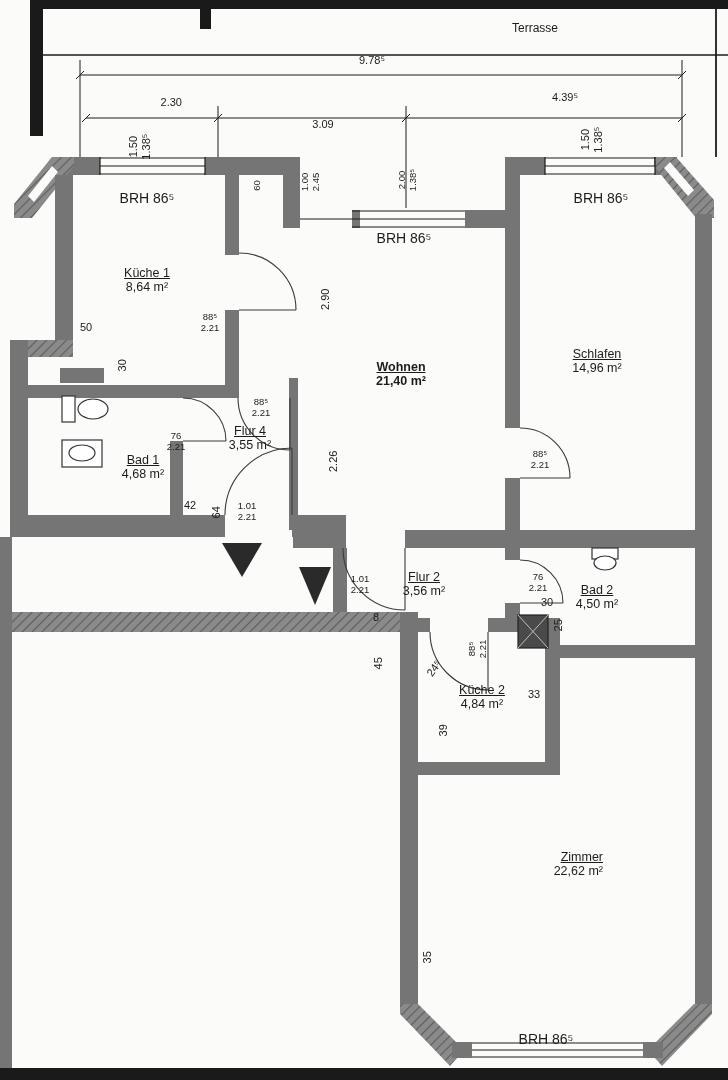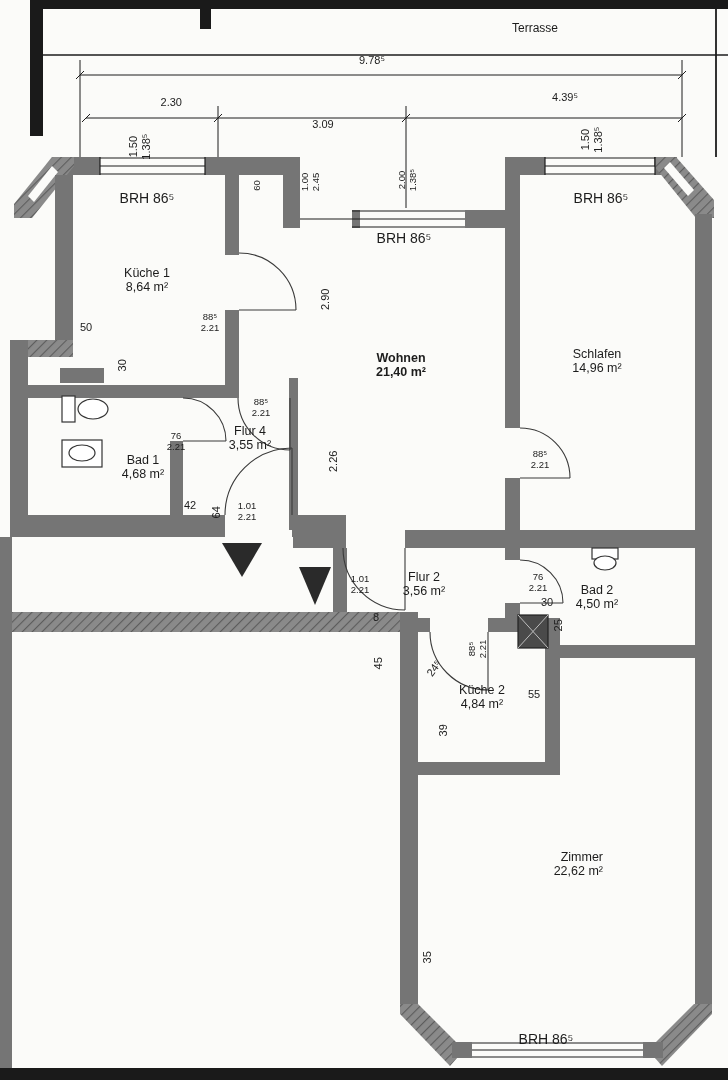--- a/index.html
+++ b/index.html
@@ -1,21 +1,21 @@
 <!DOCTYPE html>
 <html><head>
 <meta charset="utf-8">
 <style>
   html,body{margin:0;padding:0;background:#e8e8e6;}
   .stage{position:relative;width:728px;height:1080px;background:#fbfbf9;overflow:hidden;
          font-family:"Liberation Sans","DejaVu Sans",sans-serif;color:#1c1c1c;}
   svg{position:absolute;left:0;top:0;}
   .lbl{position:absolute;font-size:11px;line-height:1.15;text-align:center;white-space:nowrap;}
   .room{font-size:12.5px;}
-  .room .rn{white-space:nowrap;}
+  .room .rn{white-space:nowrap;text-decoration:underline;}
   .bold{font-weight:bold;}
   .big{font-size:12px;}
   .sm{font-size:9.5px;}
   .brh{font-size:14px;}
   .rotv{transform:rotate(-90deg);transform-origin:center center;}
   .rot55{transform:rotate(-55deg);transform-origin:center center;}
 </style>
 </head>
 <body>
 
@@ -216,21 +216,21 @@
 </div>
 <div class="lbl rotv sm" style="left:386px;top:169px;width:44px;">
   <div>2.00</div>
   <div>1.38⁵</div>
 </div>
 
 <div class="lbl room" style="left:97px;top:266px;width:100px;">
   <div class="rn">Küche 1</div>
   <div>8,64 m²</div>
 </div>
-<div class="lbl room bold" style="left:351px;top:351px;width:100px;">
+<div class="lbl room bold" style="left:351px;top:360px;width:100px;">
   <div class="rn">Wohnen</div>
   <div>21,40 m²</div>
 </div>
 <div class="lbl room" style="left:547px;top:347px;width:100px;">
   <div class="rn">Schlafen</div>
   <div>14,96 m²</div>
 </div>
 <div class="lbl room" style="left:200px;top:424px;width:100px;">
   <div class="rn">Flur 4</div>
   <div>3,55 m²</div>
@@ -293,17 +293,17 @@
 <div class="lbl rotv" style="left:107px;top:359px;width:30px;">30</div>
 <div class="lbl rotv" style="left:305px;top:293px;width:40px;">2.90</div>
 <div class="lbl rotv" style="left:313px;top:455px;width:40px;">2.26</div>
 <div class="lbl" style="left:176px;top:499px;width:28px;">42</div>
 <div class="lbl rotv" style="left:201px;top:506px;width:30px;">64</div>
 <div class="lbl" style="left:534px;top:596px;width:26px;">30</div>
 <div class="lbl rotv" style="left:543px;top:619px;width:30px;">25</div>
 <div class="lbl" style="left:370px;top:611px;width:12px;">8</div>
 <div class="lbl rotv" style="left:363px;top:657px;width:30px;">45</div>
 <div class="lbl rot55" style="left:417px;top:662px;width:34px;">24⁵</div>
-<div class="lbl" style="left:520px;top:688px;width:28px;">55</div>
+<div class="lbl" style="left:520px;top:688px;width:28px;">33</div>
 <div class="lbl rotv" style="left:428px;top:724px;width:30px;">39</div>
 <div class="lbl rotv" style="left:412px;top:951px;width:30px;">35</div>
 
 </div>
 
 </body></html>

